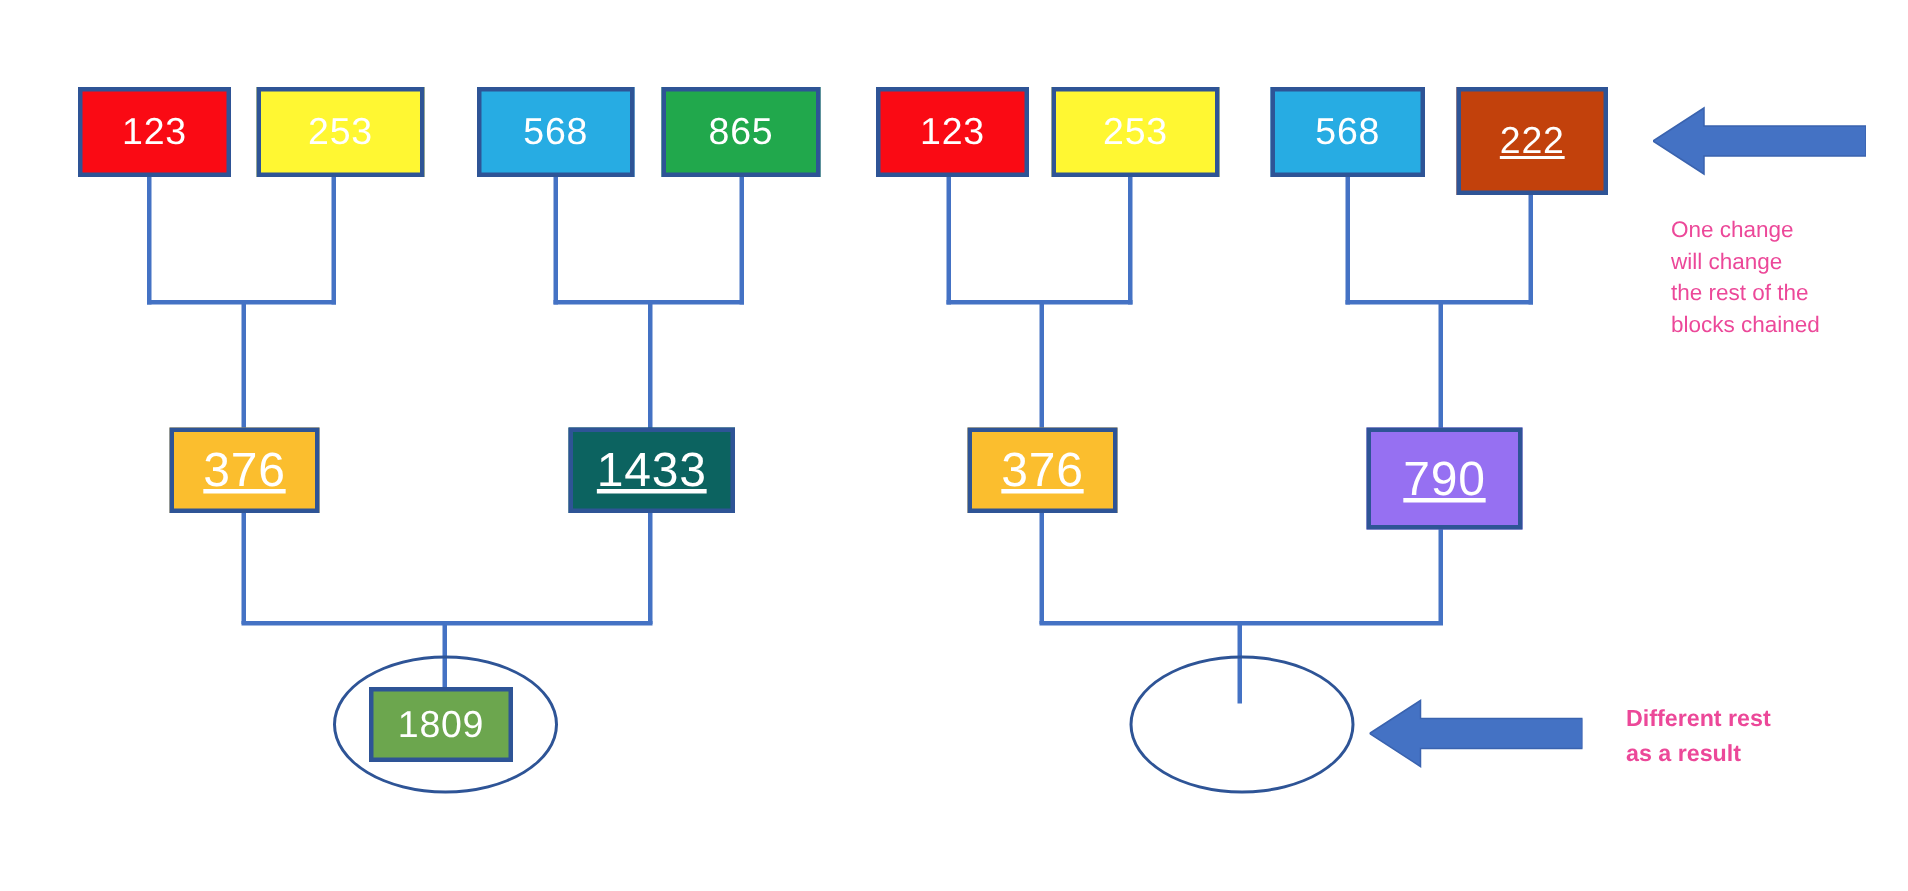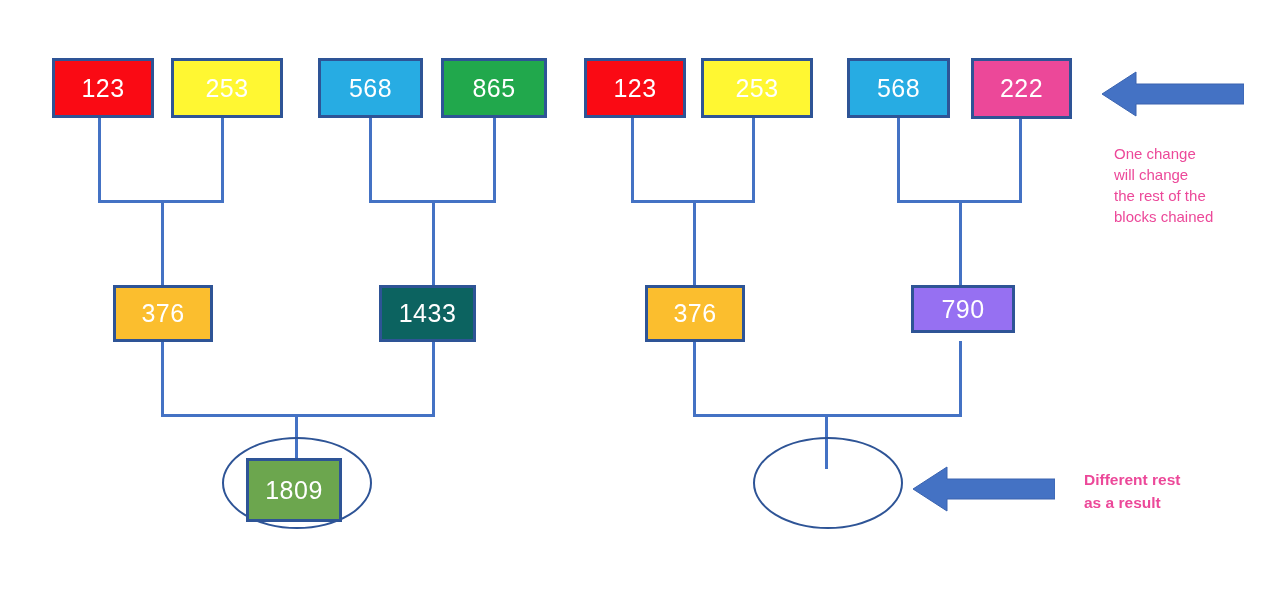--- a/index.html
+++ b/index.html
@@ -26,21 +26,21 @@
     border: 3px solid #2E5496;
     display: flex;
     align-items: center;
     justify-content: center;
     color: #ffffff;
     font-weight: 400;
     letter-spacing: .5px;
     z-index: 5;
   }
   .block.leaf   { font-size: 25px; }
-  .block.mid    { font-size: 25px; }
+  .block.mid    { font-size: 32px; text-decoration: underline; }
   .block.root   { font-size: 25px; }
 
   
   .conn {
     position: absolute;
     background: #4472C4;
     z-index: 2;
   }
   .conn.v { width: 3px; }
   .conn.h { height: 3px; }
@@ -97,31 +97,31 @@
   <div class="block leaf" style="left:300px; top:58px; width:105px; height:60px; background:#27ACE3;">
     <span>568</span>
   </div>
   <div class="block leaf" style="left:423px; top:58px; width:106px; height:60px; background:#21A84C;">
     <span>865</span>
   </div>
 
   <div class="block mid" style="left:95px;  top:285px; width:100px; height:57px; background:#FBBE2E;">
     <span>376</span>
   </div>
-  <div class="block mid" style="left:361px; top:285px; width:97px; height:57px; background:#0C6360;">
+  <div class="block mid" style="left:361px; top:285px; width:111px; height:57px; background:#0C6360;">
     <span>1433</span>
   </div>
 
   <div class="conn v" style="left:143px; top:341px; height:75px;"></div>
   <div class="conn v" style="left:414px; top:341px; height:75px;"></div>
   <div class="conn h" style="left:143px; top:414px; width:274px;"></div>
   <div class="conn v" style="left:277px; top:414px; height:55px;"></div>
 
   <div class="oval" style="left:204px; top:437px; width:150px; height:92px;"></div>
-  <div class="block root" style="left:228px; top:458px; width:96px; height:64px; background:#6CA64E;">
+  <div class="block root" style="left:228px; top:458px; width:96px; height:50px; background:#6CA64E;">
     <span>1809</span>
   </div>
 
   <div class="conn v" style="left:613px; top:117px; height:86px;"></div>
   <div class="conn v" style="left:734px; top:117px; height:86px;"></div>
   <div class="conn v" style="left:879px; top:117px; height:86px;"></div>
   <div class="conn v" style="left:1001px; top:117px; height:86px;"></div>
 
   <div class="conn h" style="left:613px; top:200px; width:124px;"></div>
   <div class="conn h" style="left:879px; top:200px; width:125px;"></div>
@@ -131,28 +131,28 @@
 
   <div class="block leaf" style="left:566px; top:58px; width:102px; height:60px; background:#FA0A14;">
     <span>123</span>
   </div>
   <div class="block leaf" style="left:683px; top:58px; width:112px; height:60px; background:#FFF732;">
     <span>253</span>
   </div>
   <div class="block leaf" style="left:829px; top:58px; width:103px; height:60px; background:#27ACE3;">
     <span>568</span>
   </div>
-  <div class="block leaf" style="left:953px; top:58px; width:101px; height:61px; background:#ec4899;">
+  <div class="block leaf" style="left:953px; top:58px; width:101px; height:72px; background:#c2410c;text-decoration:underline;">
     <span>222</span>
   </div>
 
   <div class="block mid" style="left:627px; top:285px; width:100px; height:57px; background:#FBBE2E;">
     <span>376</span>
   </div>
-  <div class="block mid" style="left:893px; top:285px; width:104px; height:48px; background:#9670F2;">
+  <div class="block mid" style="left:893px; top:285px; width:104px; height:68px; background:#9670F2;">
     <span>790</span>
   </div>
 
   <div class="conn v" style="left:675px; top:341px; height:75px;"></div>
   <div class="conn v" style="left:941px; top:341px; height:75px;"></div>
   <div class="conn h" style="left:675px; top:414px; width:269px;"></div>
   <div class="conn v" style="left:807px; top:414px; height:55px;"></div>
 
   <div class="oval" style="left:735px; top:437px; width:150px; height:92px;"></div>
 

